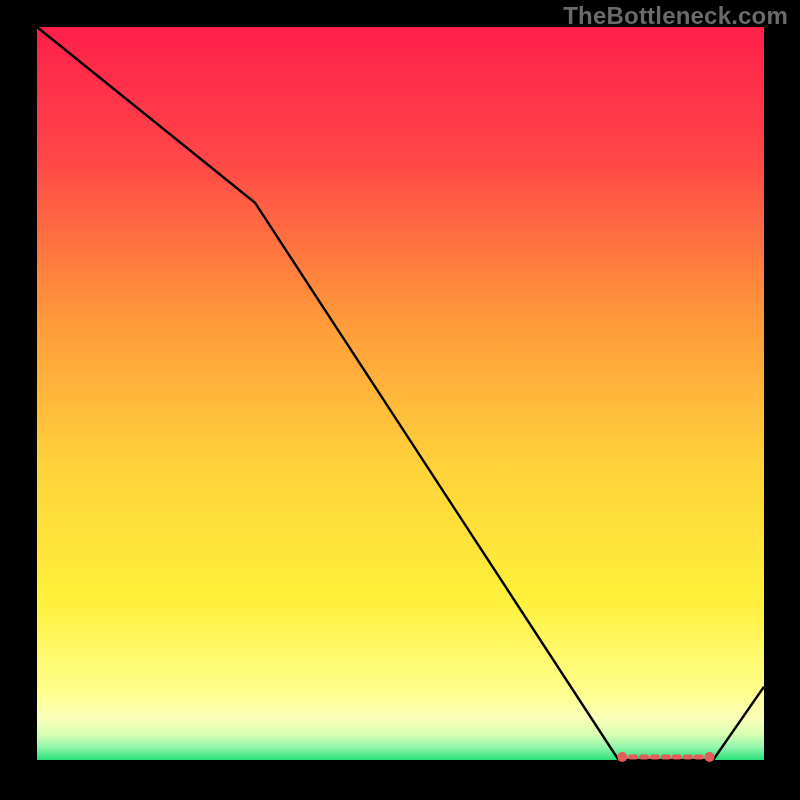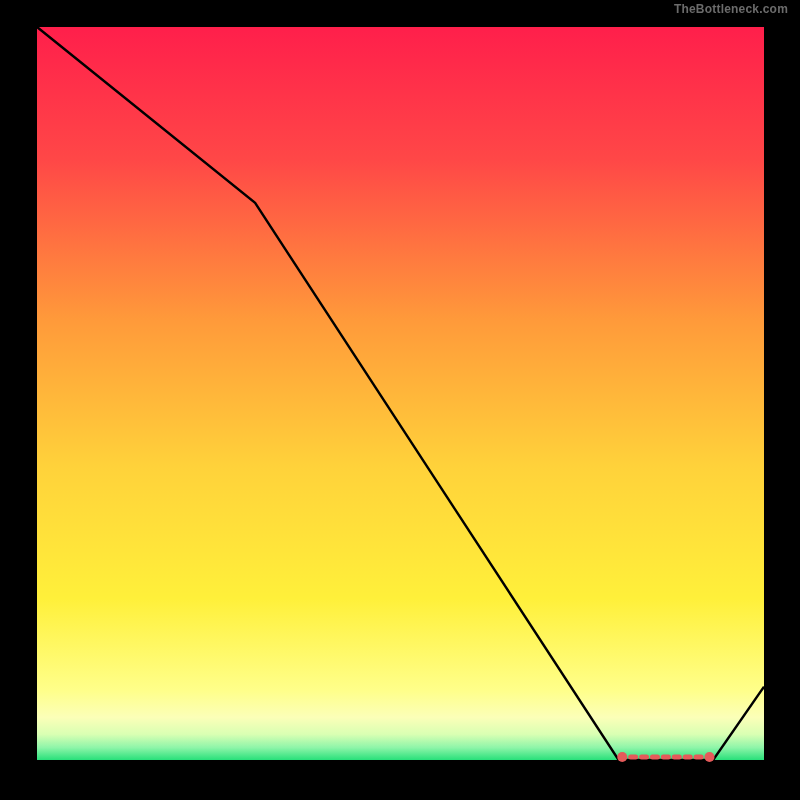--- a/index.html
+++ b/index.html
@@ -14,21 +14,21 @@
     position: relative;
     width: 800px;
     height: 800px;
     background: #000;
   }
   .attribution {
     position: absolute;
     top: 2px;
     right: 12px;
     font-family: Arial, Helvetica, sans-serif;
-    font-size: 12px;
+    font-size: 24px;
     font-weight: 600;
     color: #6b6b6b;
     letter-spacing: 0.2px;
     z-index: 10;
   }
   svg.chart {
     position: absolute;
     left: 0;
     top: 0;
     width: 800px;

